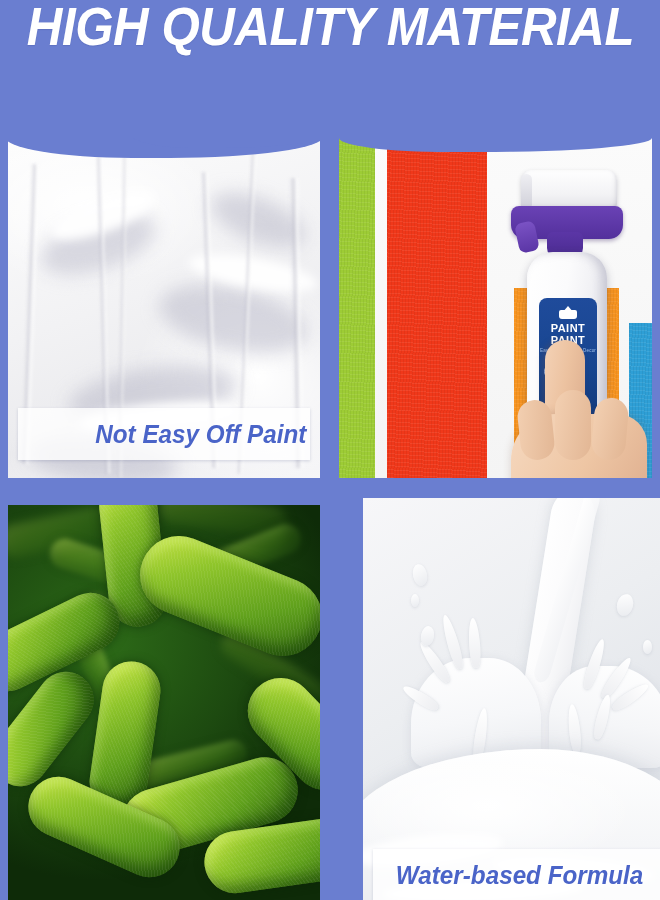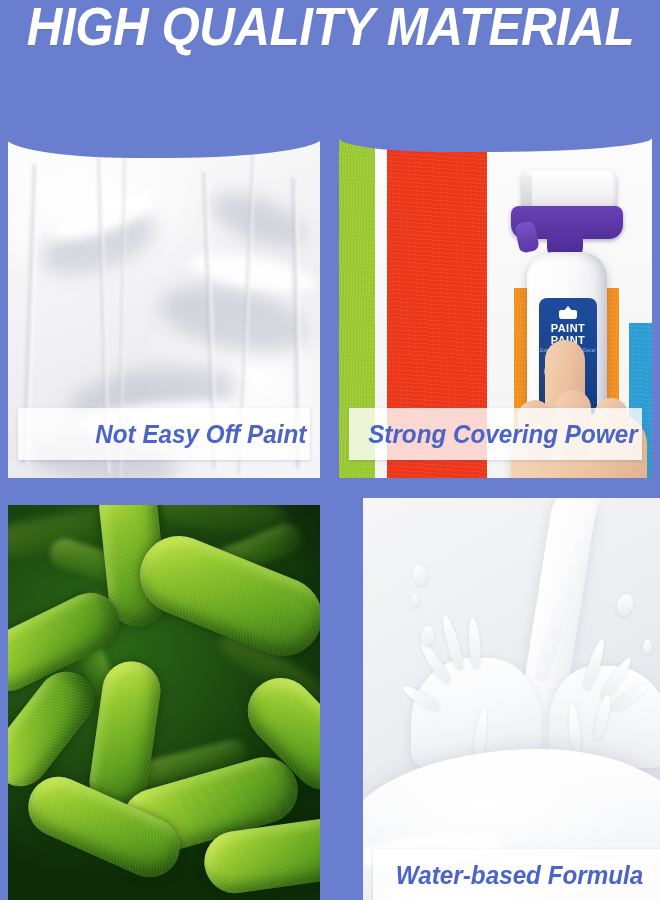--- a/index.html
+++ b/index.html
@@ -298,23 +298,20 @@
         </div>
         <div class="finger"></div>
         <div class="hand">
           <div class="knuckle k1"></div>
           <div class="knuckle k2"></div>
           <div class="knuckle k3"></div>
         </div>
       </div>
       <div class="wall-top-wave"></div>
     </div>
-    <div class="caption low">
-      <span class="caption-text">Strong Covering Power</span>
-    </div>
   </div>
 
   <div class="panel p3">
     <div class="bacteria-bg">
 
       <div class="bac faint2" style="left:-10px;top:10px;width:120px;height:34px;transform:rotate(-12deg);">
           <div class="bac-body"></div>
         </div>
       <div class="bac faint2" style="left:150px;top:-6px;width:130px;height:32px;transform:rotate(8deg);">
           <div class="bac-body"></div>

